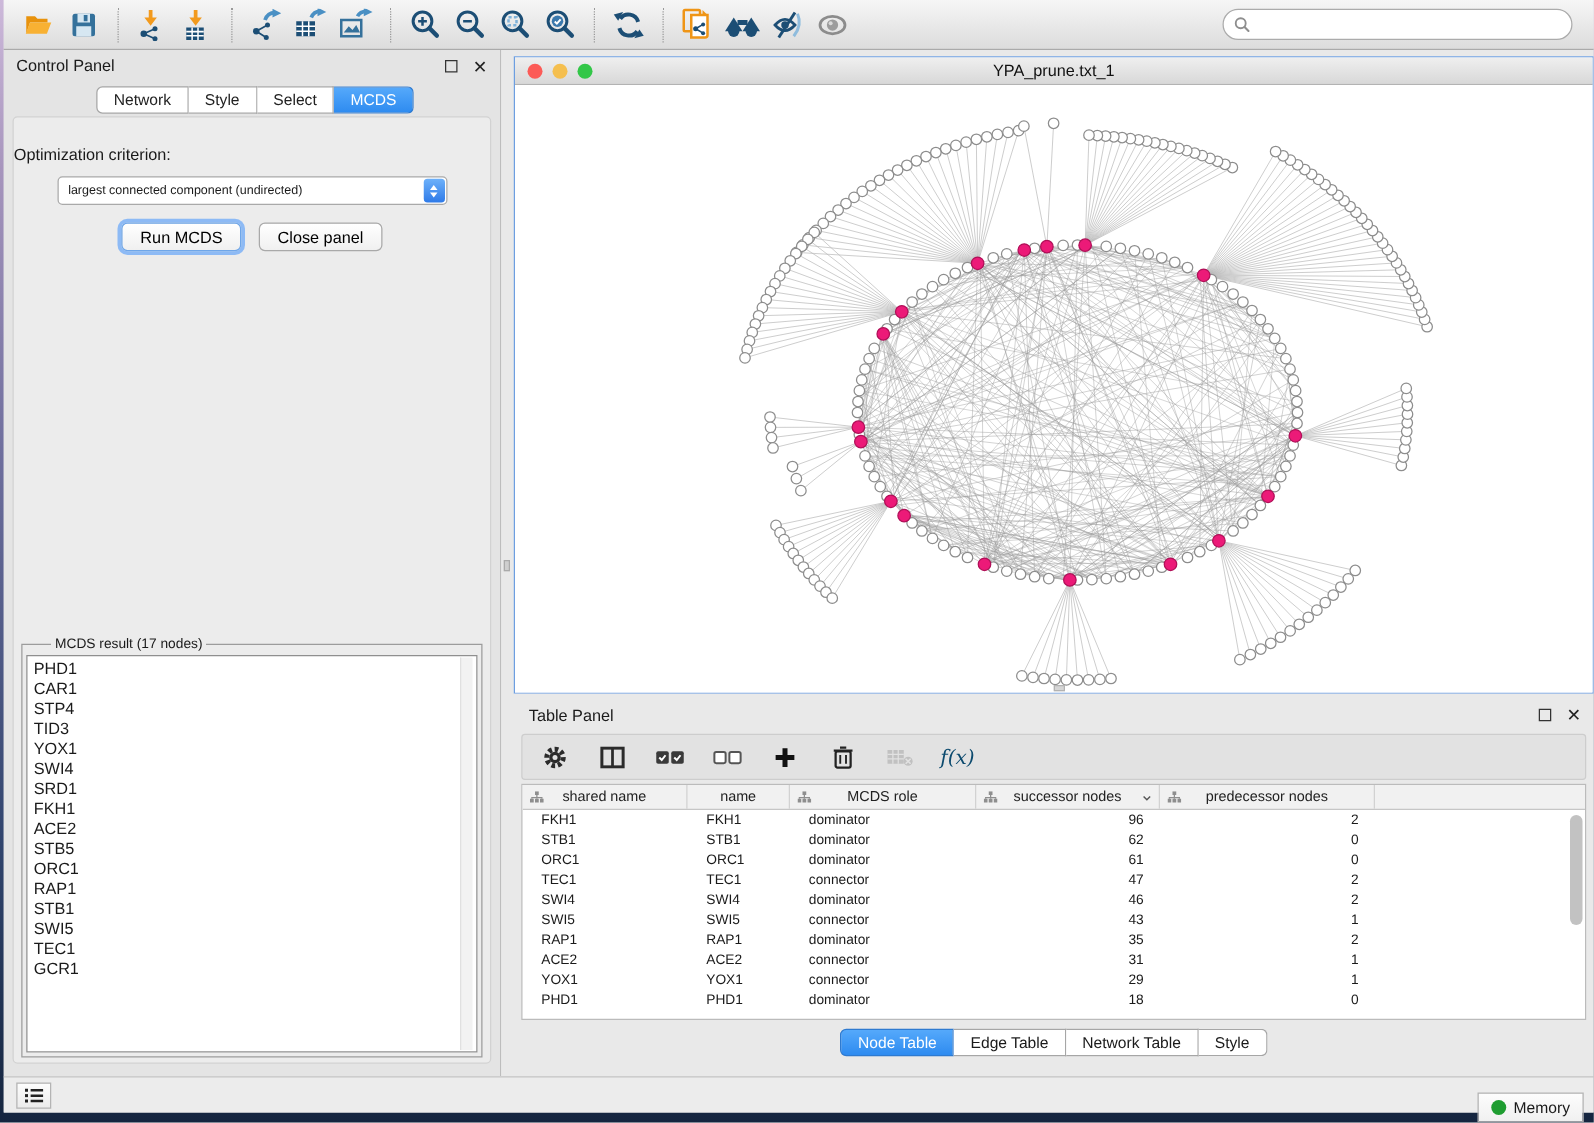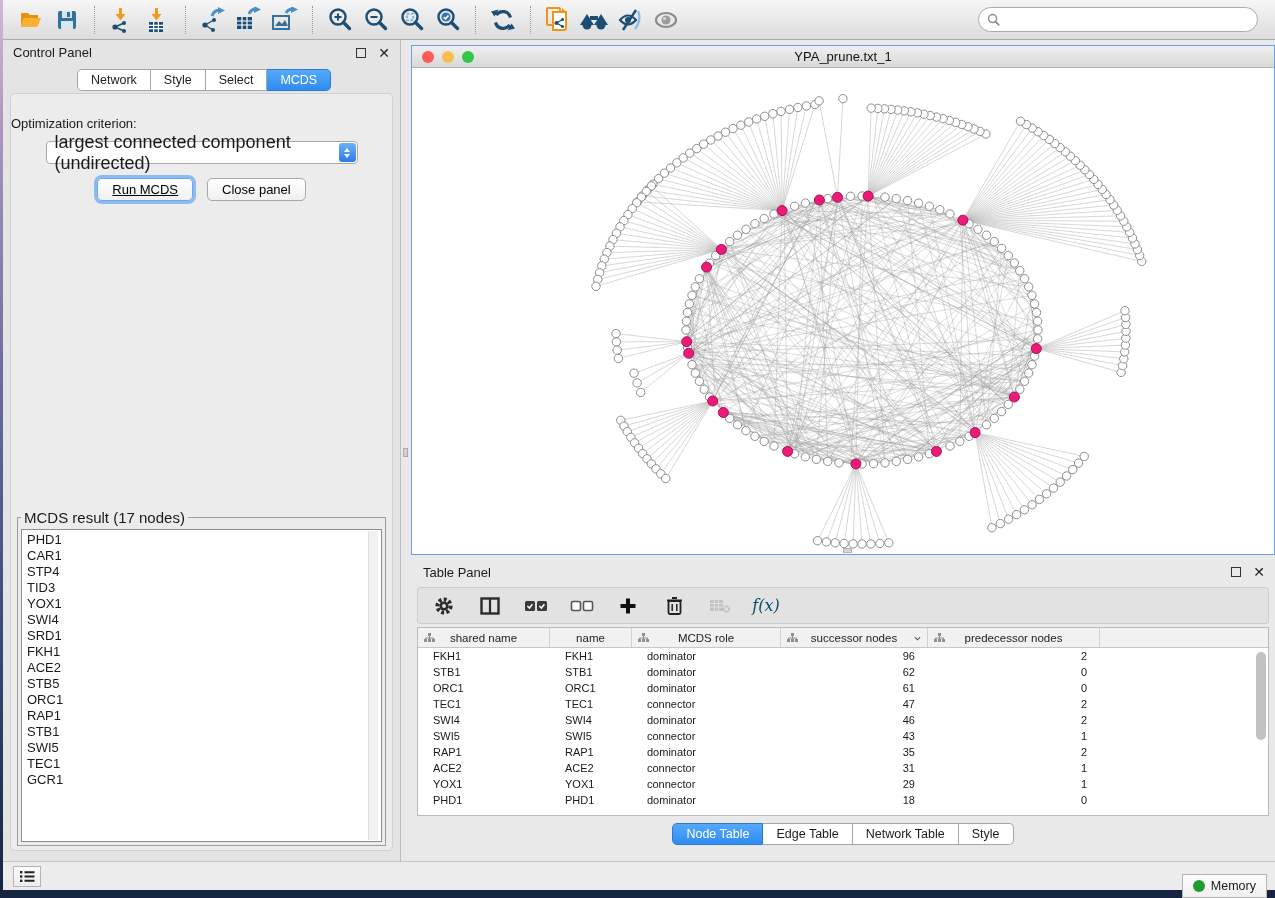--- a/index.html
+++ b/index.html
@@ -42,41 +42,41 @@
   .cp-tab:last-child { border-radius:0 5px 5px 0; }
   .cp-tab.active { background:linear-gradient(#55a9fb,#2e8bf0); border-color:#2e7ad0; color:#fff; }
   .cp-content {
     position:absolute; left:7px; right:7px; top:53px; bottom:10px;
     background:#ececec; border:1px solid #d2d2d2; border-radius:4px;
   }
   .opt-label { text-align:left; font-size:13px; margin-top:22px; }
   .select-box {
     margin:10px auto 0; width:312px; height:23px; background:#fff;
     border:1px solid #a9a9a9; border-radius:4px; display:flex; align-items:center;
-    font-size:18px; padding-left:8px; position:relative; cursor:pointer;
+    font-size:10px; padding-left:8px; position:relative; cursor:pointer;
   }
   .select-stepper {
     position:absolute; right:1px; top:1px; bottom:1px; width:17px; border-radius:3px;
     background:linear-gradient(#6db1fa,#2e7ae8); display:flex; flex-direction:column;
     align-items:center; justify-content:center; gap:2px;
   }
   .select-stepper i { width:0; height:0; border-left:3.5px solid transparent; border-right:3.5px solid transparent; }
   .select-stepper .up { border-bottom:4px solid #fff; }
   .select-stepper .dn { border-top:4px solid #fff; }
   .btn-row { display:flex; justify-content:center; gap:14px; margin-top:14px; }
   .mac-btn {
     font-size:13px; padding:3px 14px; background:linear-gradient(#fff,#f0f0f0);
     border:1px solid #a9a9a9; border-radius:5px; cursor:pointer; font-family:inherit;
   }
-  .mac-btn.focused { box-shadow:0 0 0 3px rgba(90,160,250,.65); border-color:#6fa6e8;text-decoration:underline; }
+  .mac-btn.focused { box-shadow:0 0 0 3px rgba(90,160,250,.65); border-color:#6fa6e8; }
   .mcds-fieldset {
     position:absolute; left:6px; right:6px; top:415px; bottom:4px;
     border:1px solid #9c9c9c; padding:3px; background:transparent;
   }
-  .mcds-fieldset legend { font-size:15px; padding:0 3px; margin-left:0; }
+  .mcds-fieldset legend { font-size:11px; padding:0 3px; margin-left:20px; }
   .mcds-list {
     position:absolute; left:3px; right:3px; top:3px; bottom:3px; background:#fff;
     border:1px solid #8f8f8f; overflow:hidden; font-size:13px; padding:2px 0 0 5px;
   }
   .mcds-scroll { position:absolute; top:1px; bottom:1px; right:3px; width:10px; background:#f2f2f2; border-left:1px solid #e0e0e0;}
   .mcds-item { line-height:16px; cursor:default; }
 
   
   .v-splitter { position:absolute; left:398px; width:10px; top:40px; bottom:29px; background:#e9e9e9; }
   .v-handle { position:absolute; left:2px; top:408px; width:5px; height:9px; background:#cfcfcf; border:1px solid #aaa;}

